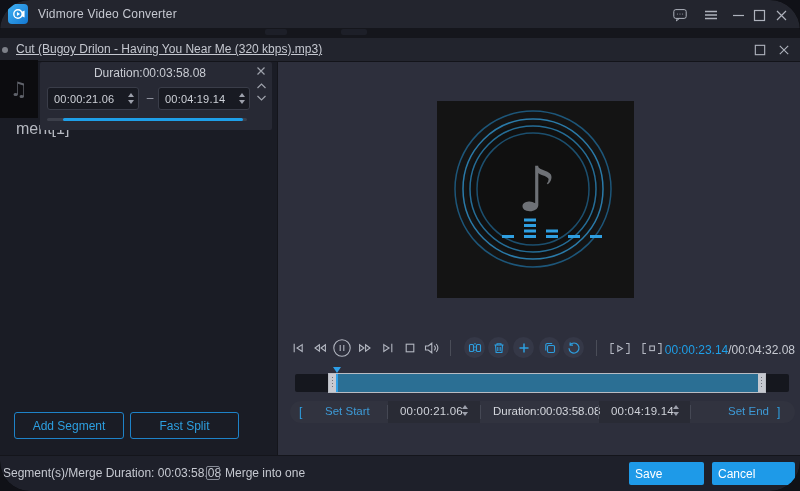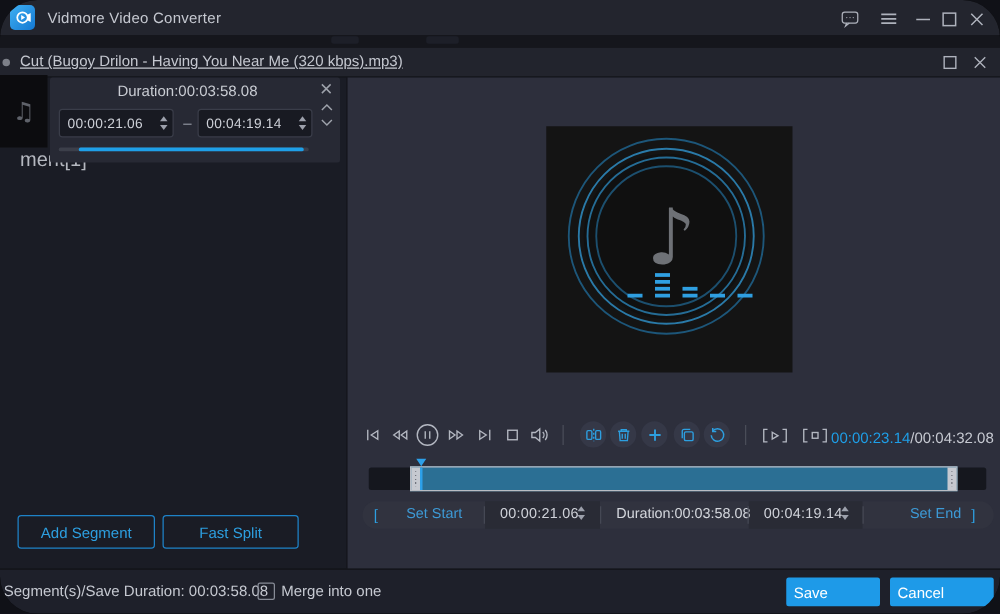--- a/index.html
+++ b/index.html
@@ -336,21 +336,21 @@
     <span class="spinner" style="position:absolute;left:383px;top:4px">
         <span class="tri-up"></span>
         <span class="tri-dn"></span>
       </span>
     <span class="sbsep" style="left:400px"></span>
     <span class="sbtext sbblue" style="left:438px">Set End</span>
     <span class="sbtext sbbracket" style="left:487px">]</span>
   </div>
 
   <div class="abs footer"></div>
-  <span class="abs" style="left:3px;top:466px;color:#c6c9d1">Segment(s)/Save Duration: 00:03:58.08</span>
+  <span class="abs" style="left:3px;top:466px;color:#c6c9d1">Segment(s)/Merge Duration: 00:03:58.08</span>
   <span class="abs checkbox"></span>
   <span class="abs" style="left:225px;top:466px;color:#c6c9d1">Merge into one</span>
   <button class="abs bluebtn" style="left:629px;width:75px">
     <span>Save</span>
   </button>
   <button class="abs bluebtn" style="left:712px;width:83px">
     <span>Cancel</span>
   </button>
 
 </div>

